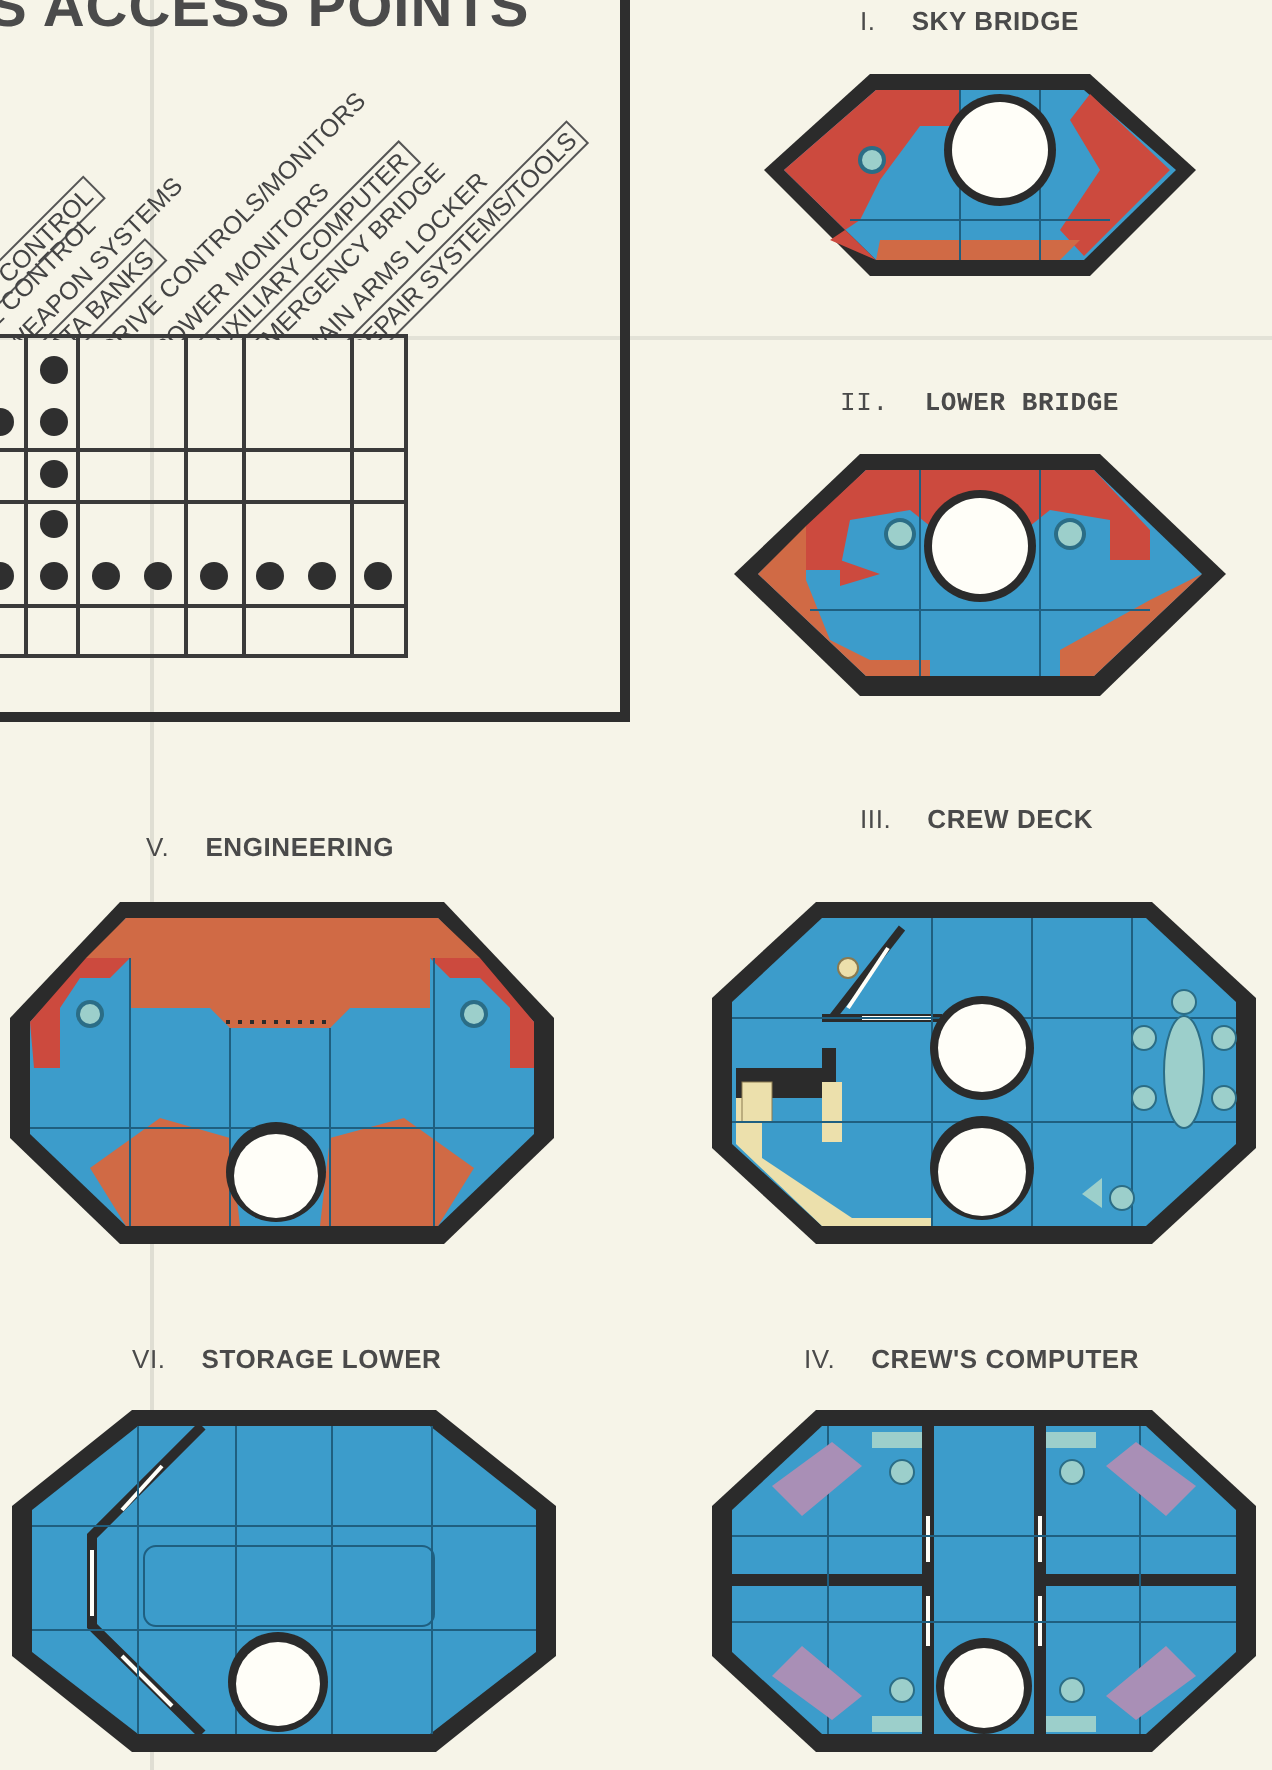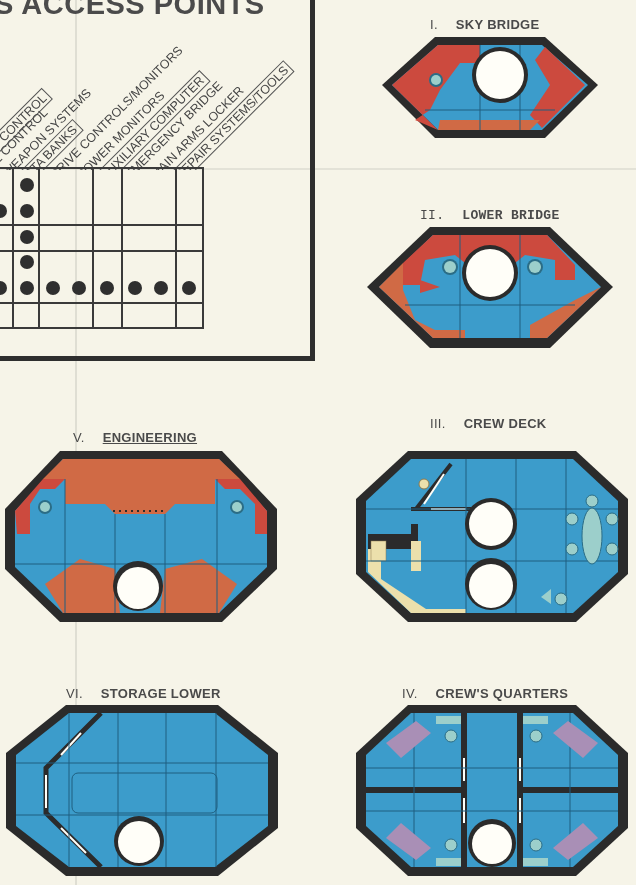--- a/index.html
+++ b/index.html
@@ -28,21 +28,21 @@
   }
   .col-label.boxed { border:1.5px solid #555; }
 
   .grid { position:absolute; left:0; top:0; }
   .gl-v { position:absolute; width:2px; background:#3a3a3a; }
   .gl-h { position:absolute; height:2px; background:#3a3a3a; }
   .dot { position:absolute; width:14px; height:14px; border-radius:50%; background:#2f2f2f; }
 
   .deck-title {
     position:absolute; font-size:13px; font-weight:bold; color:#4a4a4a;
-    letter-spacing:0.3px; white-space:nowrap;margin-top:14px;
+    letter-spacing:0.3px; white-space:nowrap;
   }
   .deck-title .num { display:inline-block; margin-right:18px; font-weight:normal; }
   .deck { position:absolute; }
   svg { display:block; }
 </style>
 </head>
 <body>
 
 <div class="fold-v"></div>
 <div class="fold-h"></div>
@@ -132,21 +132,21 @@
     <line x1="40" y1="80" x2="210" y2="80" stroke="#1f5f80" stroke-width="1"></line>
     <circle cx="125" cy="48" r="28" fill="#2b2b2b"></circle>
     <circle cx="125" cy="48" r="24" fill="#fffef8"></circle>
     <circle cx="85" cy="42" r="8" fill="#2b6d86"></circle>
       <circle cx="85" cy="42" r="6" fill="#9ccfcb"></circle>
     <circle cx="170" cy="42" r="8" fill="#2b6d86"></circle>
       <circle cx="170" cy="42" r="6" fill="#9ccfcb"></circle>
   </svg>
 </div>
 
-<div class="deck-title" style="left:73px;top:416px;text-decoration:underline;">
+<div class="deck-title" style="left:73px;top:416px;">
   <span class="num">V.</span><span>ENGINEERING</span>
 </div>
 <div class="deck" style="left:5px;top:449px;">
   <svg width="272" height="175" viewBox="0 0 272 175">
     <polygon points="0,60 55,2 217,2 272,60 272,120 217,173 55,173 0,120" fill="#2b2b2b"></polygon>
     <polygon points="10,62 58,10 214,10 262,62 262,118 214,164 58,164 10,118" fill="#3c9ccb"></polygon>
     <polygon points="58,10 214,10 235,30 210,30 210,55 170,55 160,65 110,65 100,55 60,55 60,30 38,30" fill="#d06a45"></polygon>
     <polygon points="10,62 38,30 60,30 50,40 35,40 25,55 25,85 12,85" fill="#cc4a3e"></polygon>
     <polygon points="262,62 235,30 210,30 220,40 235,40 250,55 250,85 262,85" fill="#cc4a3e"></polygon>
     <polygon points="40,135 75,110 110,120 115,164 58,164" fill="#d06a45"></polygon>
@@ -219,21 +219,21 @@
     <line x1="210" y1="10" x2="210" y2="164" stroke="#1f5f80" stroke-width="1"></line>
     <line x1="10" y1="60" x2="262" y2="60" stroke="#1f5f80" stroke-width="1"></line>
     <line x1="10" y1="112" x2="262" y2="112" stroke="#1f5f80" stroke-width="1"></line>
     <rect x="66" y="70" width="145" height="40" rx="6" fill="none" stroke="#1f5f80" stroke-width="1"></rect>
     <circle cx="133" cy="138" r="25" fill="#2b2b2b"></circle>
     <circle cx="133" cy="139" r="21" fill="#fffef8"></circle>
   </svg>
 </div>
 
 <div class="deck-title" style="left:402px;top:672px;">
-  <span class="num">IV.</span><span>CREW'S QUARTERS</span>
+  <span class="num">IV.</span><span>CREW'S COMPUTER</span>
 </div>
 <div class="deck" style="left:356px;top:703px;">
   <svg width="272" height="175" viewBox="0 0 272 175">
     <polygon points="0,50 52,2 220,2 272,50 272,125 220,173 52,173 0,125" fill="#2b2b2b"></polygon>
     <polygon points="10,52 55,10 217,10 262,52 262,123 217,164 55,164 10,123" fill="#3c9ccb"></polygon>
     <rect x="105" y="10" width="6" height="154" fill="#2b2b2b"></rect>
     <rect x="161" y="10" width="6" height="154" fill="#2b2b2b"></rect>
     <rect x="10" y="84" width="95" height="6" fill="#2b2b2b"></rect>
     <rect x="167" y="84" width="95" height="6" fill="#2b2b2b"></rect>
     <line x1="108" y1="55" x2="108" y2="78" stroke="#fffef8" stroke-width="2"></line>

